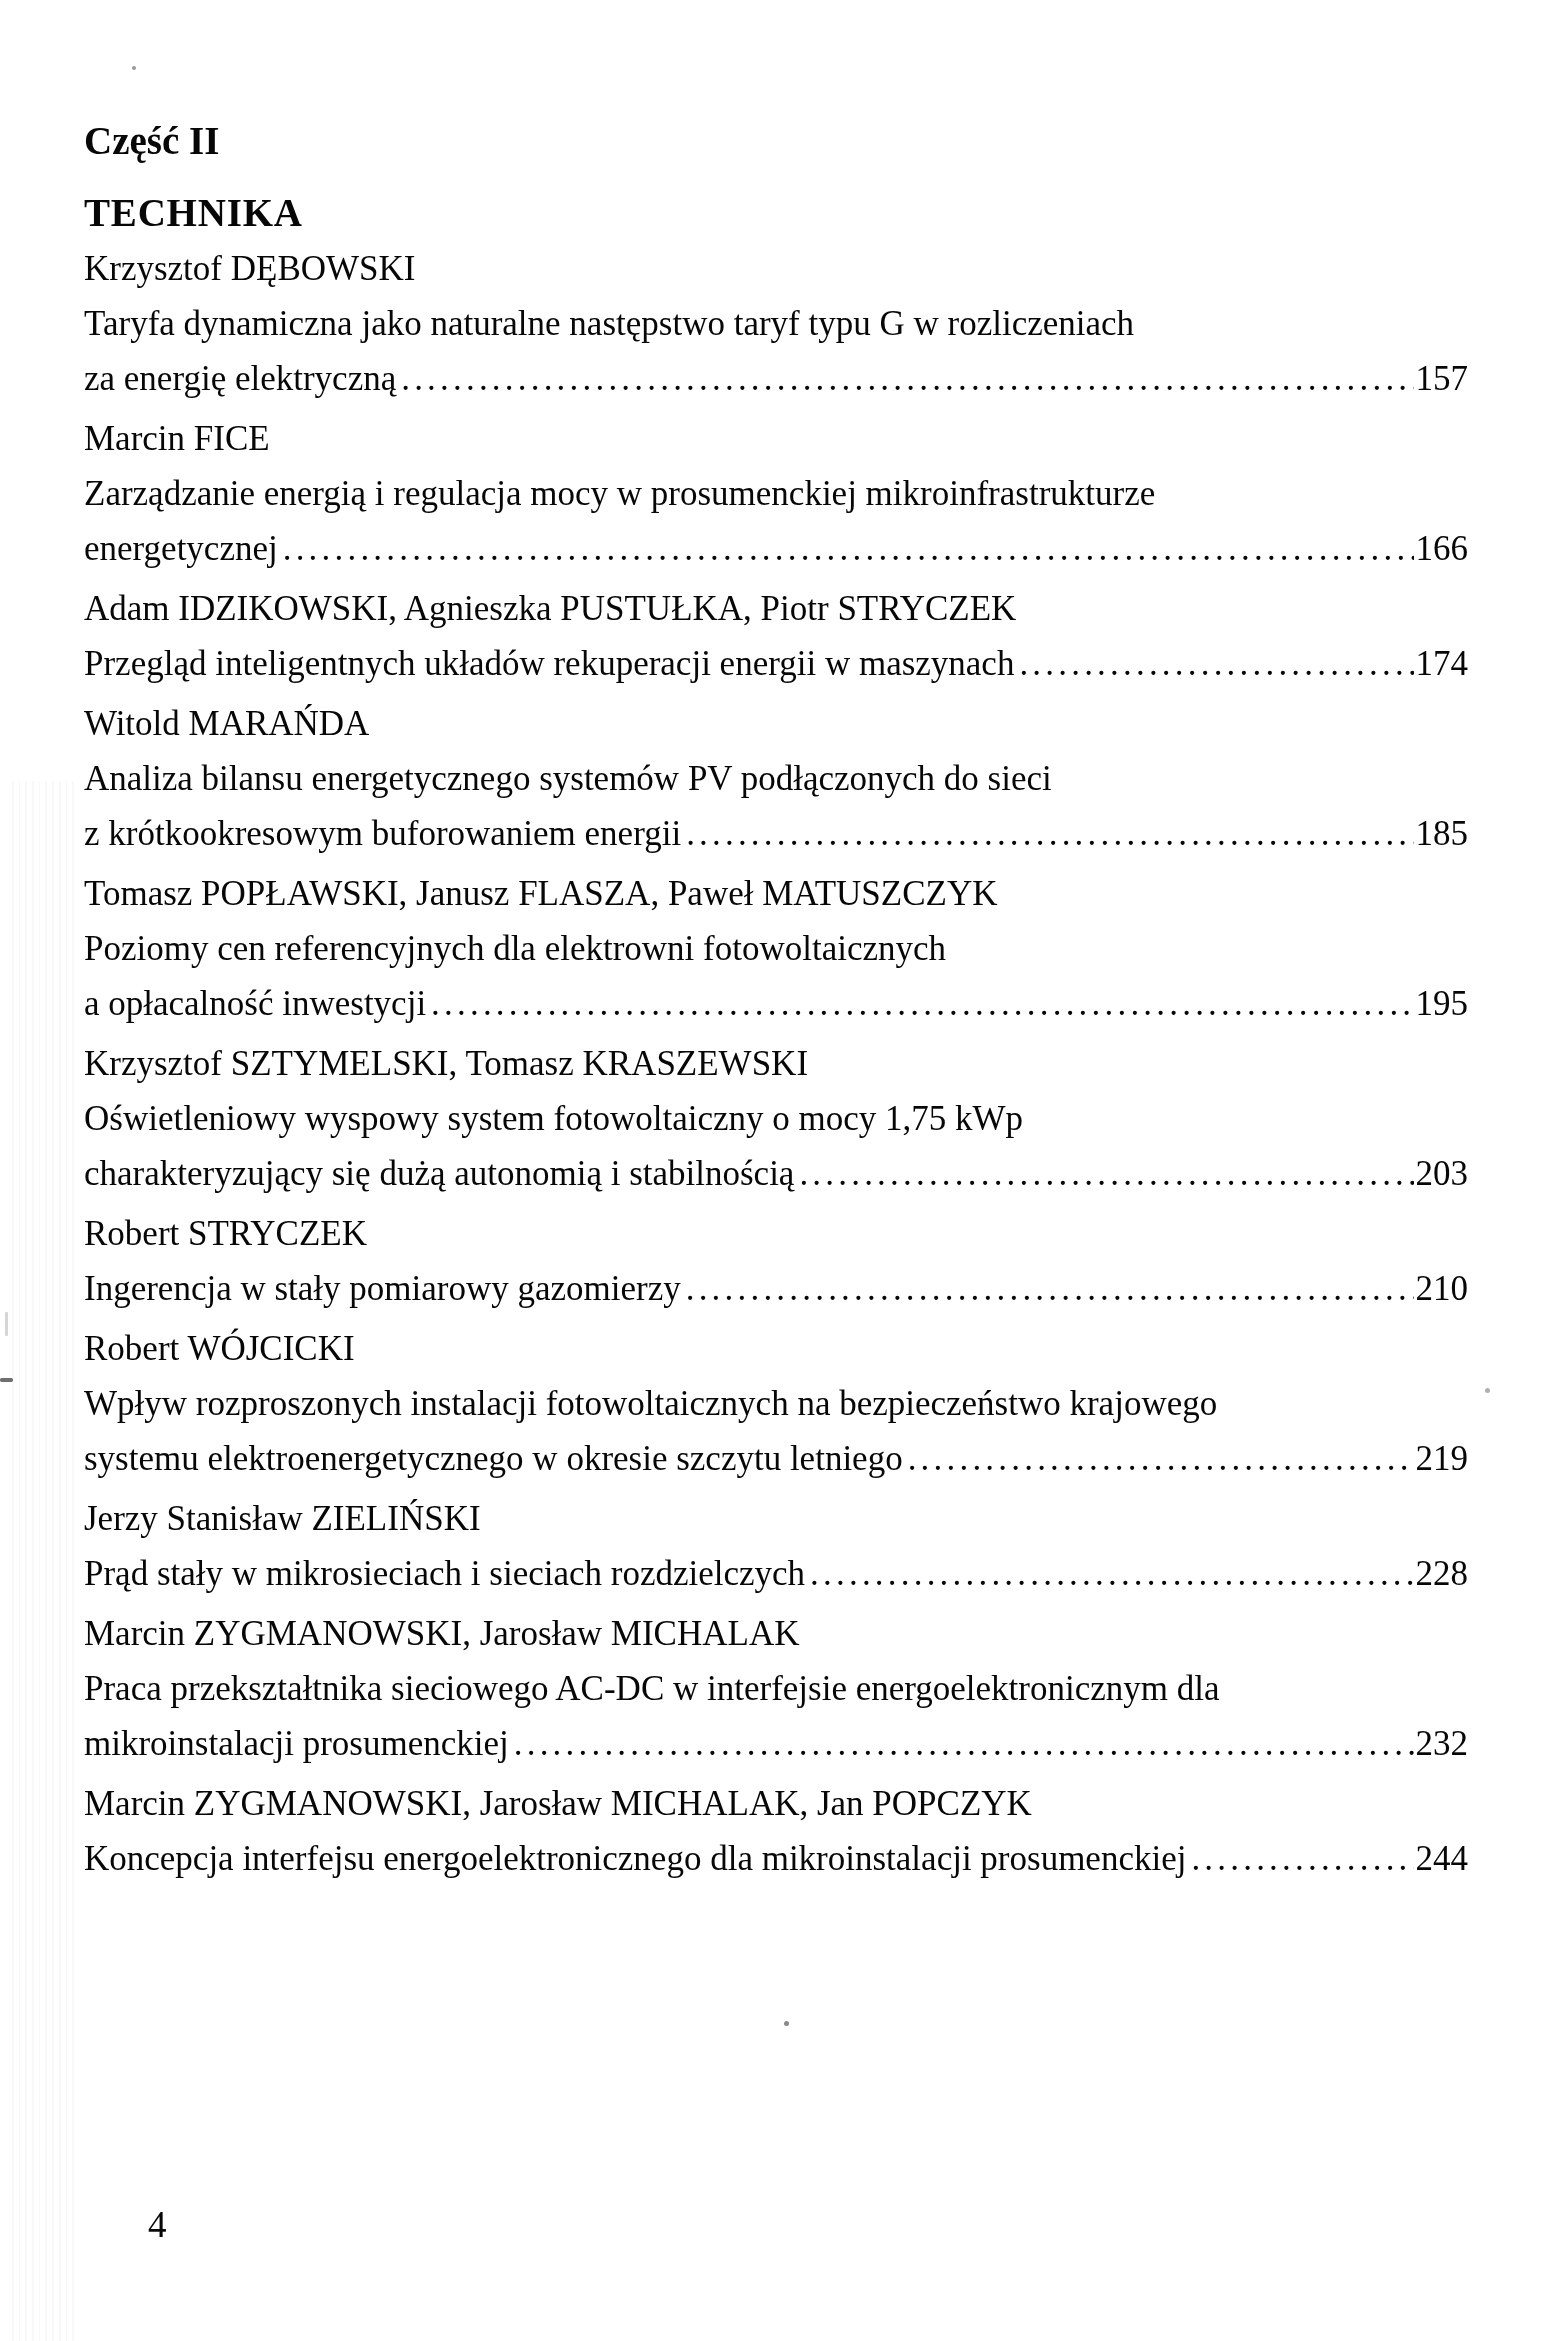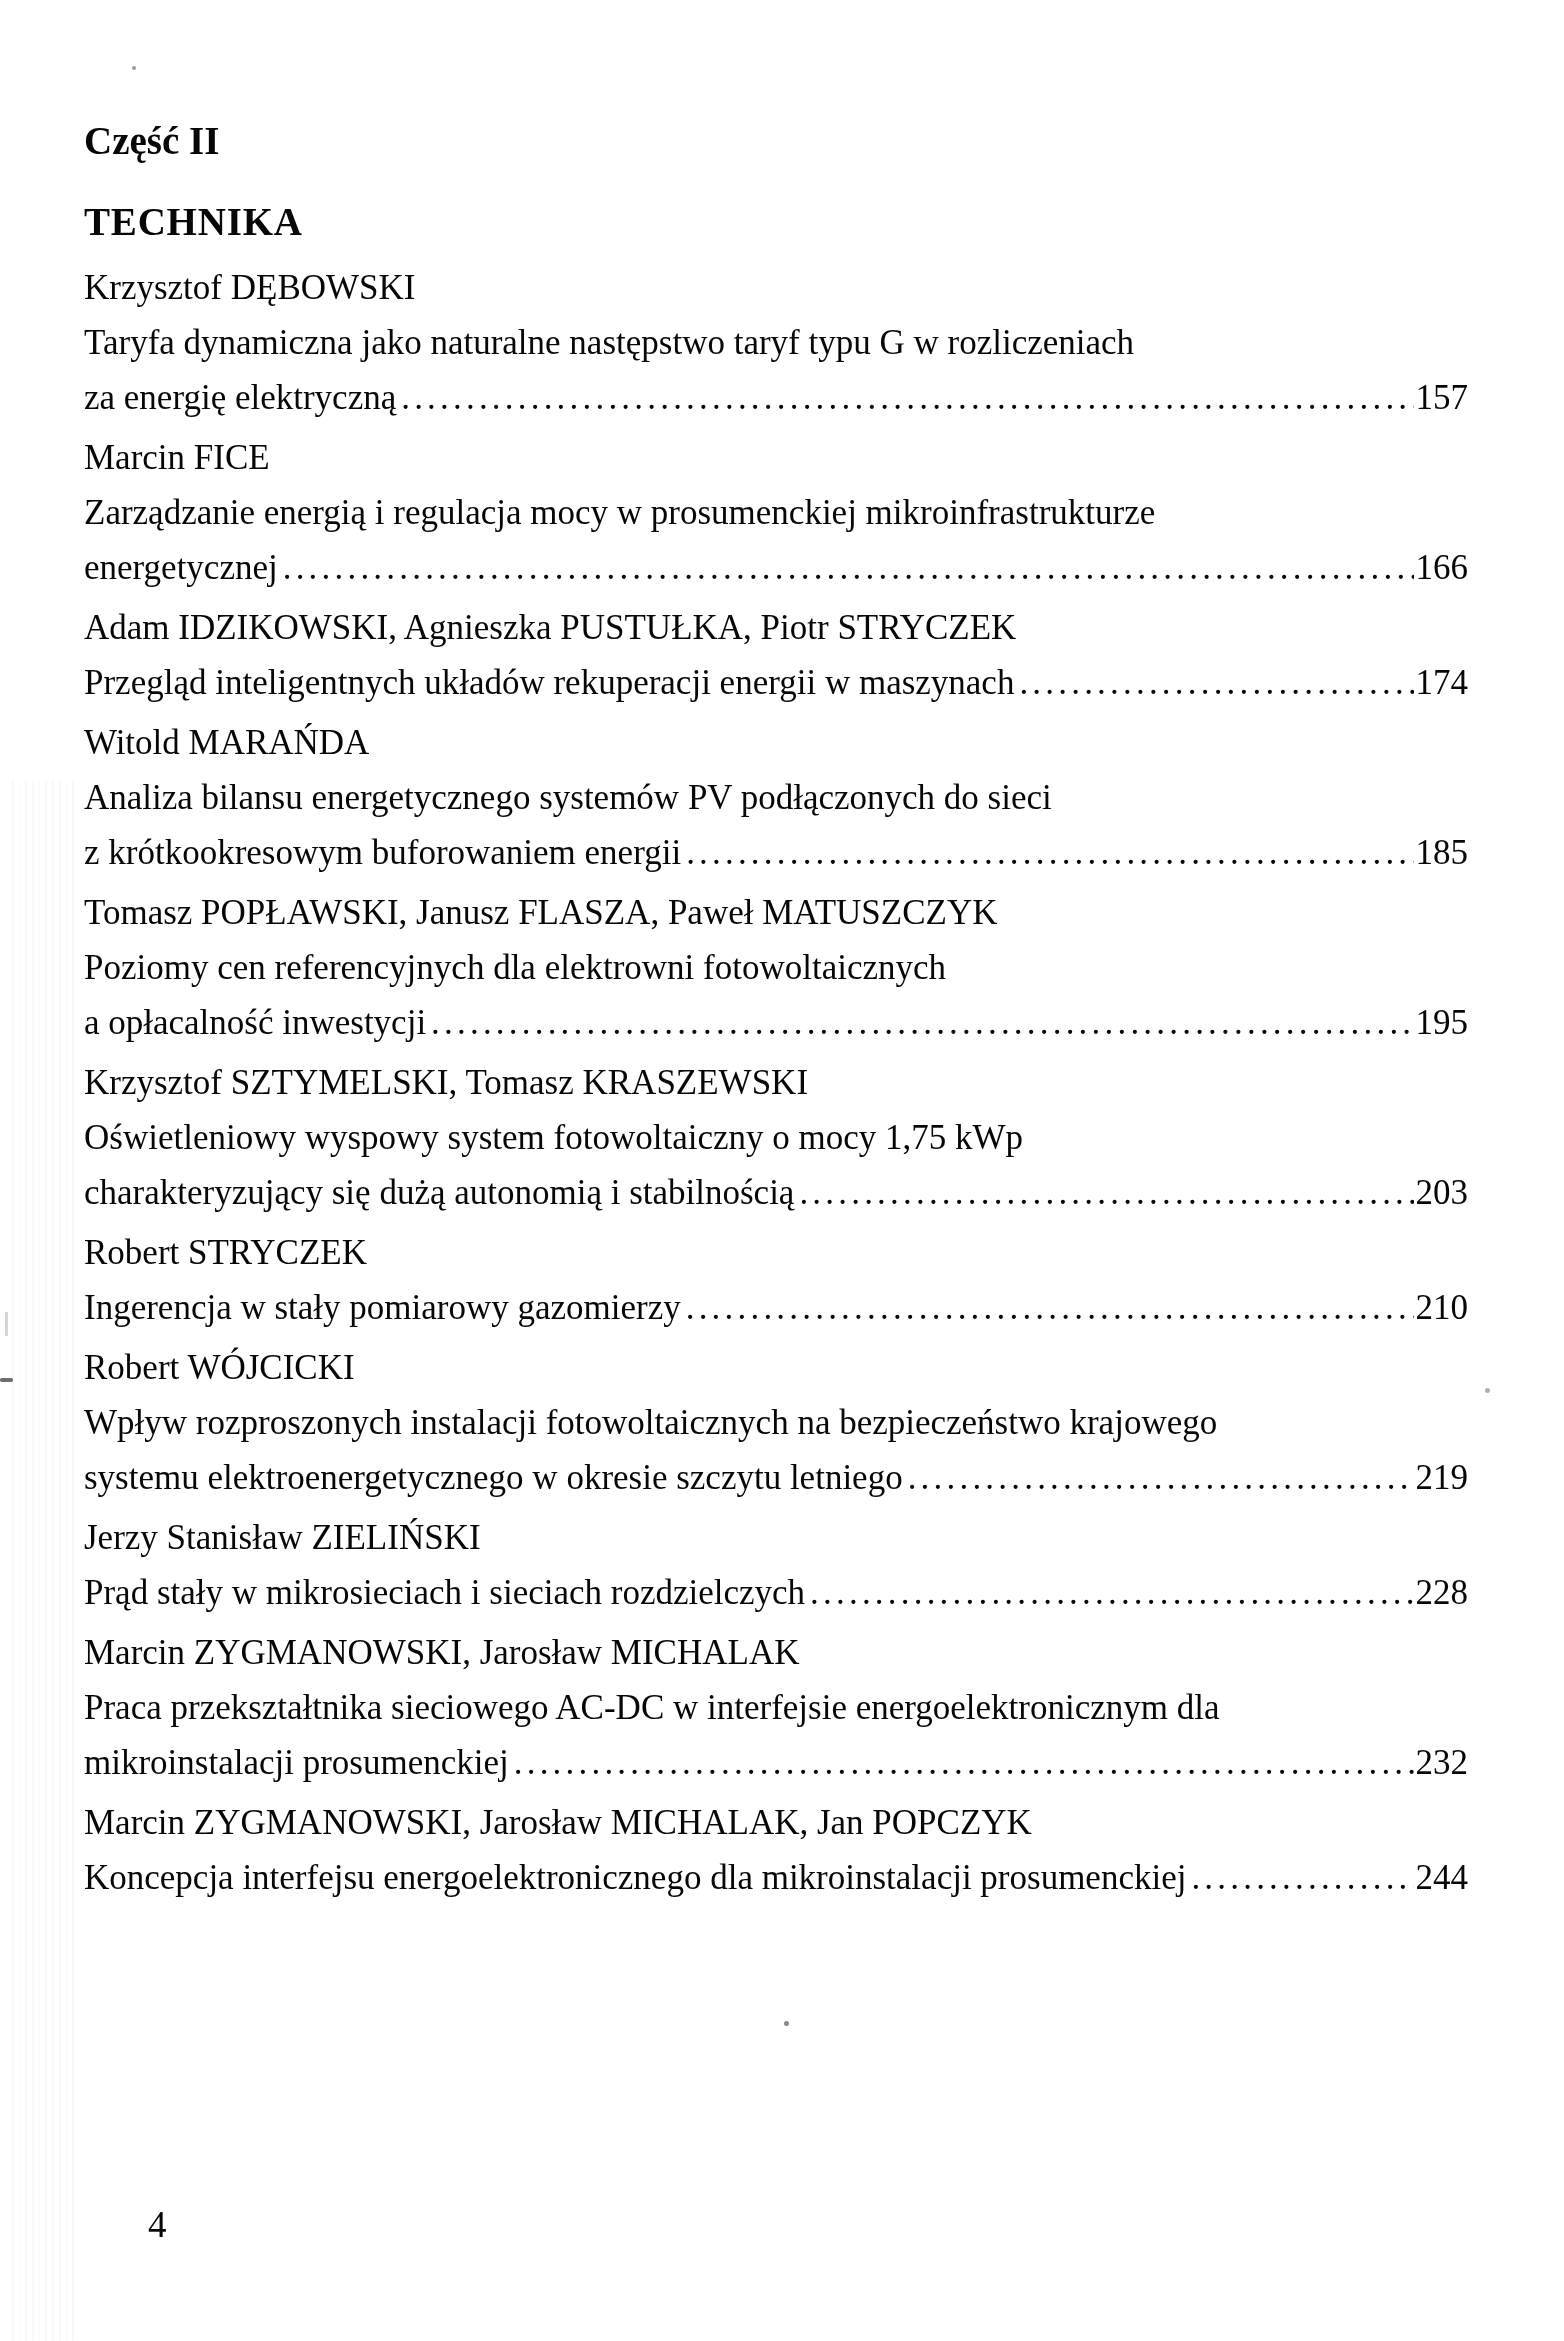--- a/index.html
+++ b/index.html
@@ -16,22 +16,22 @@
     position: absolute;
     left: 84px;
     top: 116px;
     width: 1384px;
   }
   .part, .section {
     font-weight: 700;
     font-size: 39px;
     line-height: 50px;
   }
-  .part { margin-bottom: 31px; }
-  .section { margin-bottom: 13px; letter-spacing: 0.8px; }
+  .part { margin-bottom: 22px; }
+  .section { margin-bottom: 3px; letter-spacing: 0.8px; }
   .entry { margin-bottom: 5px; }
   .line {
     font-size: 35px;
     line-height: 55px;
     white-space: nowrap;
   }
   .line.last { display: flex; align-items: baseline; text-align: right; }
   .t { flex: 0 0 auto; }
   .leader {
     flex: 1 1 auto;

